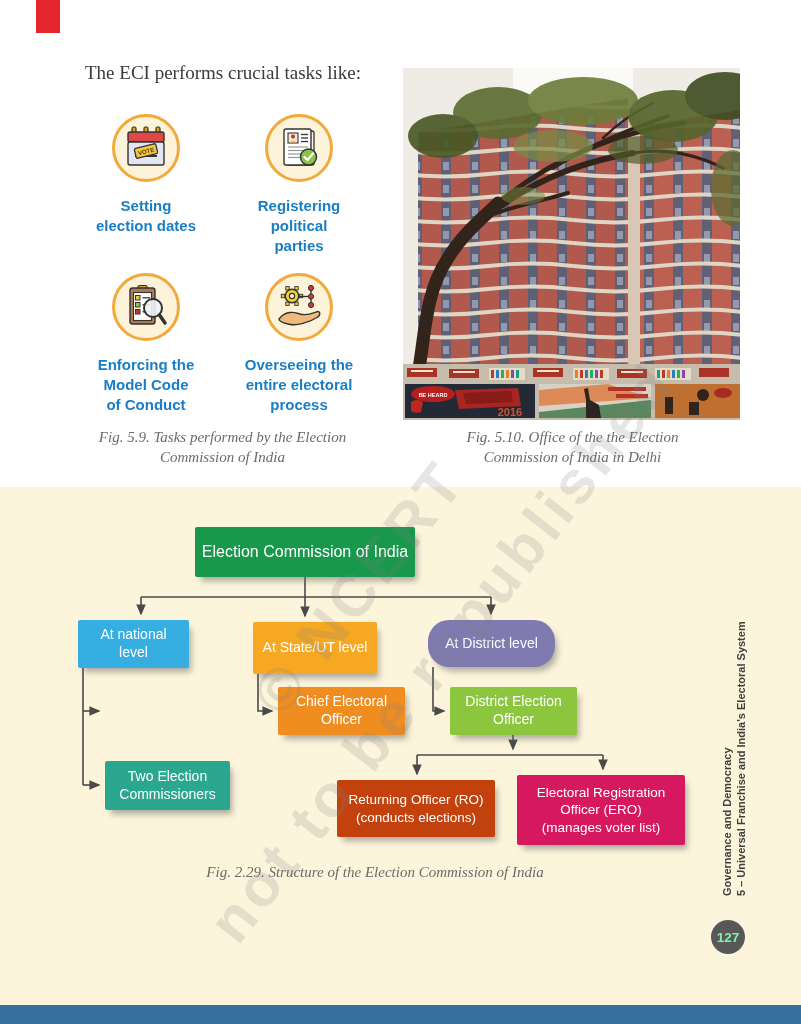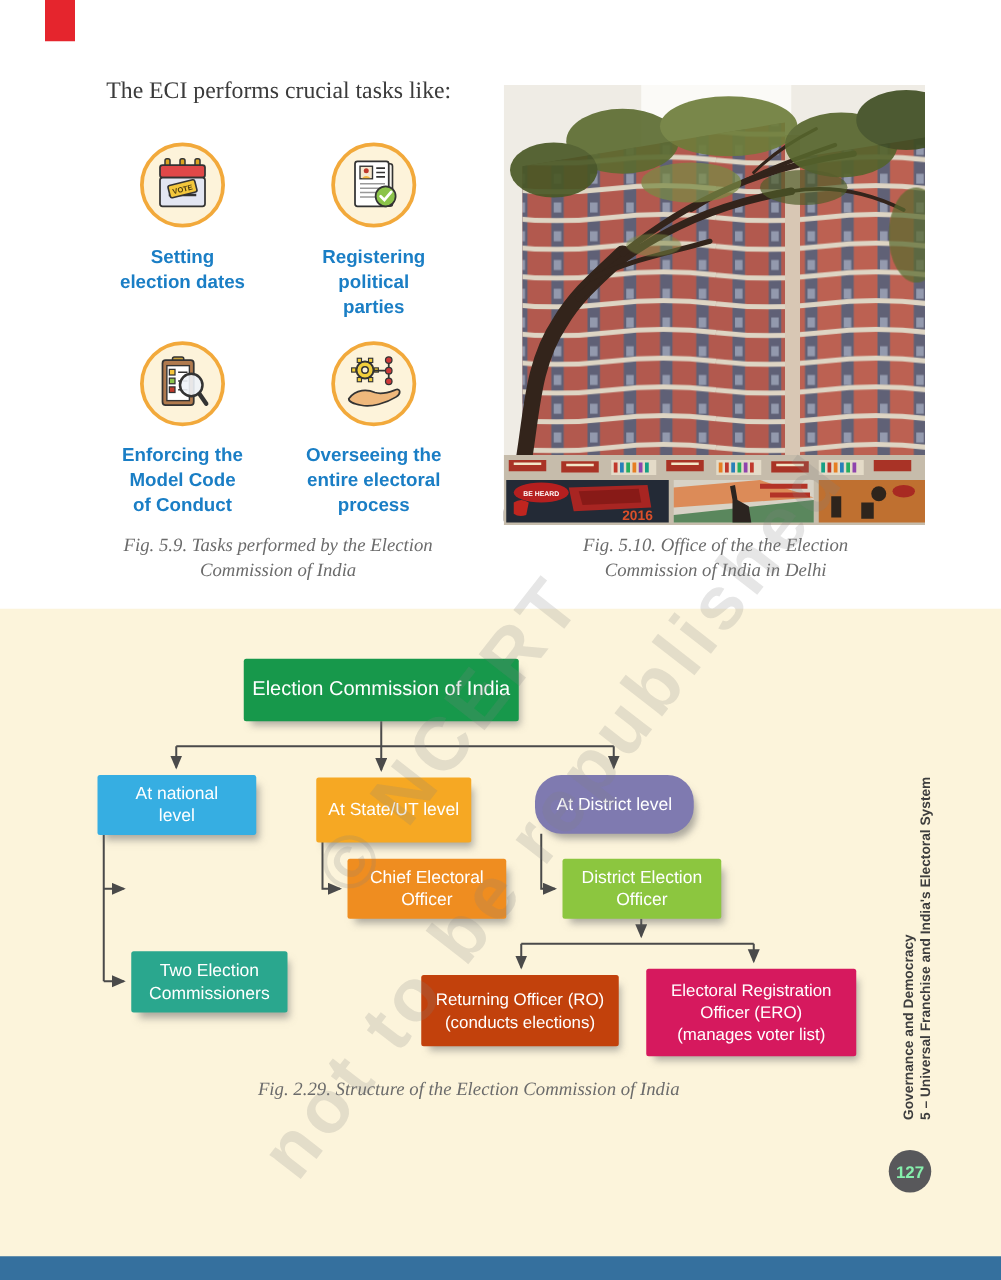--- a/index.html
+++ b/index.html
@@ -269,21 +269,21 @@
         <path d="M513,248 V262" marker-end="url(#arw)"></path>
         <path d="M417,268 H603"></path>
         <path d="M417,268 V287" marker-end="url(#arw)"></path>
         <path d="M603,268 V282" marker-end="url(#arw)"></path>
       </g>
     </svg>
 
     <div class="fc-box fs16" style="left: 195px; top: 40px; width: 220px; height: 50px; background-color: rgb(23, 152, 75);">
       <span class="pre">Election Commission of India</span>
     </div>
-    <div class="fc-box fs14" style="left: 78px; top: 133px; width: 127px; height: 48px; background-color: rgb(54, 174, 226);">
+    <div class="fc-box fs14" style="left: 78px; top: 133px; width: 111px; height: 48px; background-color: rgb(54, 174, 226);">
       <span class="pre">At national
 level</span>
     </div>
     <div class="fc-box fs14" style="left: 253px; top: 135px; width: 124px; height: 52px; background-color: rgb(246, 168, 35);">
       <span class="pre">At State/UT level</span>
     </div>
     <div class="fc-box fs14" style="left: 428px; top: 133px; width: 127px; height: 47px; background-color: rgb(127, 122, 176); border-radius: 21px;">
       <span class="pre">At District level</span>
     </div>
     <div class="fc-box fs14" style="left: 105px; top: 274px; width: 125px; height: 49px; background-color: rgb(42, 167, 142);">

